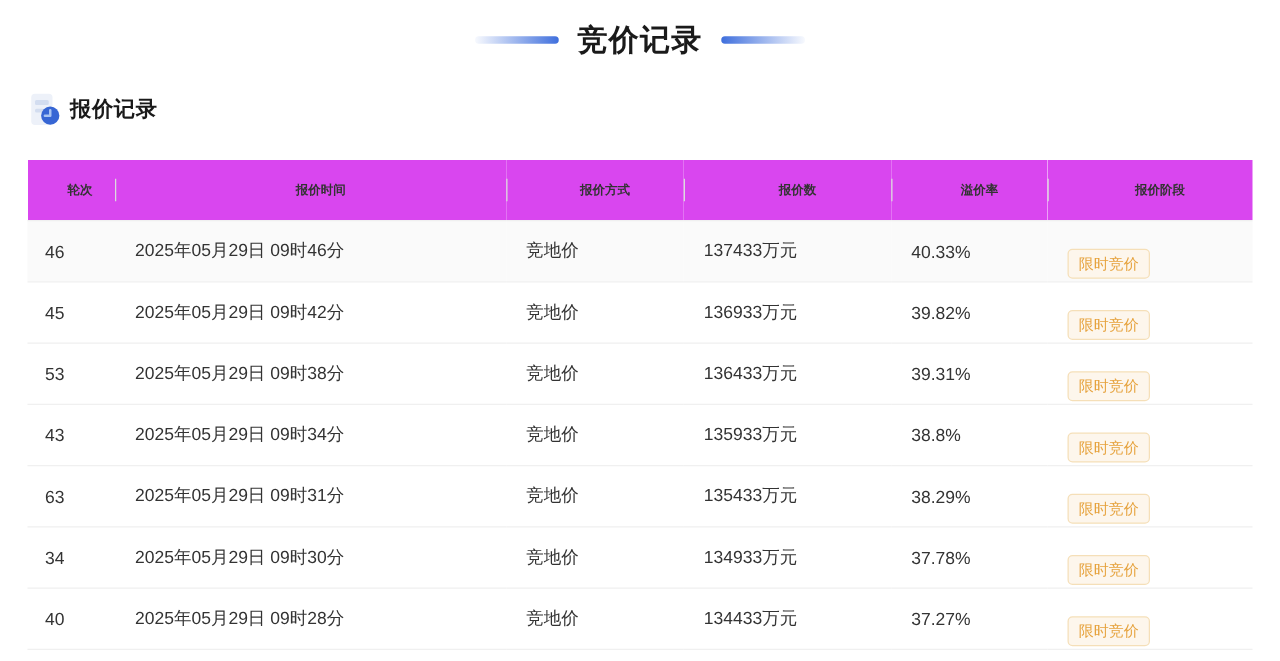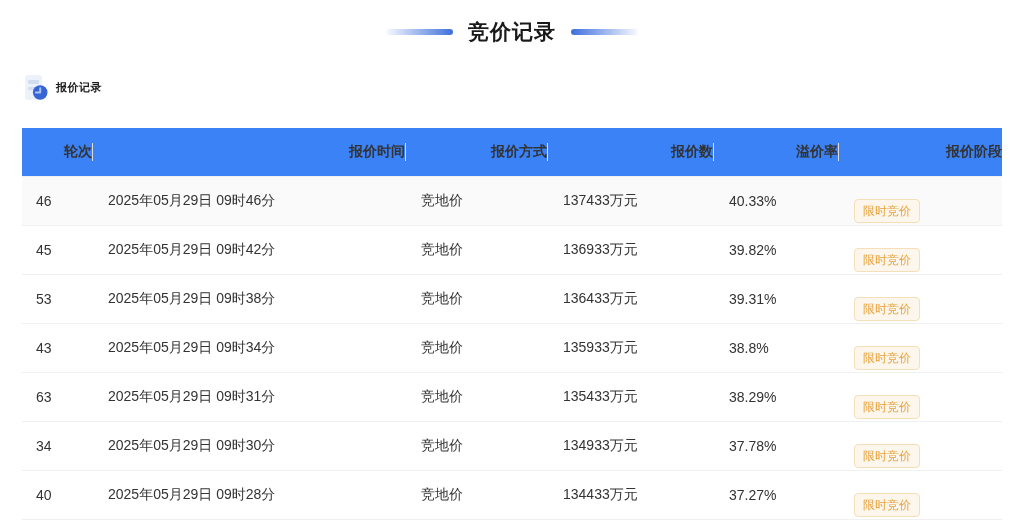--- a/index.html
+++ b/index.html
@@ -13,21 +13,21 @@
   
   .page-header {
     margin-top: 18px;
     display: flex;
     align-items: center;
     justify-content: center;
     gap: 15px;
     height: 27px;
   }
   .page-title {
-    font-size: 21px;
+    font-size: 24px;
     font-weight: 700;
     color: #1a1a1a;
     letter-spacing: 1px;
   }
   .deco-line {
     width: 67px;
     height: 6px;
     border-radius: 3px;
   }
   .deco-line.left  { background: linear-gradient(90deg, rgba(63,111,221,0.04), var(--accent-blue)); }
@@ -36,43 +36,43 @@
   
   .section-header {
     margin: 29px 0 0 22px;
     display: flex;
     align-items: center;
     gap: 8px;
     height: 26px;
   }
   .section-icon { width: 26px; height: 26px; display: inline-block; }
   .section-title {
-    font-size: 11px;
+    font-size: 17px;
     font-weight: 700;
     color: #1a1a1a;
     letter-spacing: 0.5px;
   }
 
   
   .table-wrap { margin: 28px 22px 0 22px; }
   table {
     width: 980px;
     border-collapse: collapse;
     table-layout: fixed;
   }
   th {
     position: relative;
     height: 48px;
-    text-align: right;
-    font-size: 14px;
+    text-align: center;
+    font-size: 10px;
     font-weight: 700;
     color: #333333;
     padding-left: 16px;
     border-bottom: 1px solid var(--divider);
-    background: #3b82f6;
+    background: #d946ef;
     white-space: nowrap;
   }
   th:first-child { padding-left: 14px; }
   th + th::before {
     content: "";
     position: absolute;
     left: 0;
     top: 50%;
     transform: translateY(-50%);
     width: 1px;

